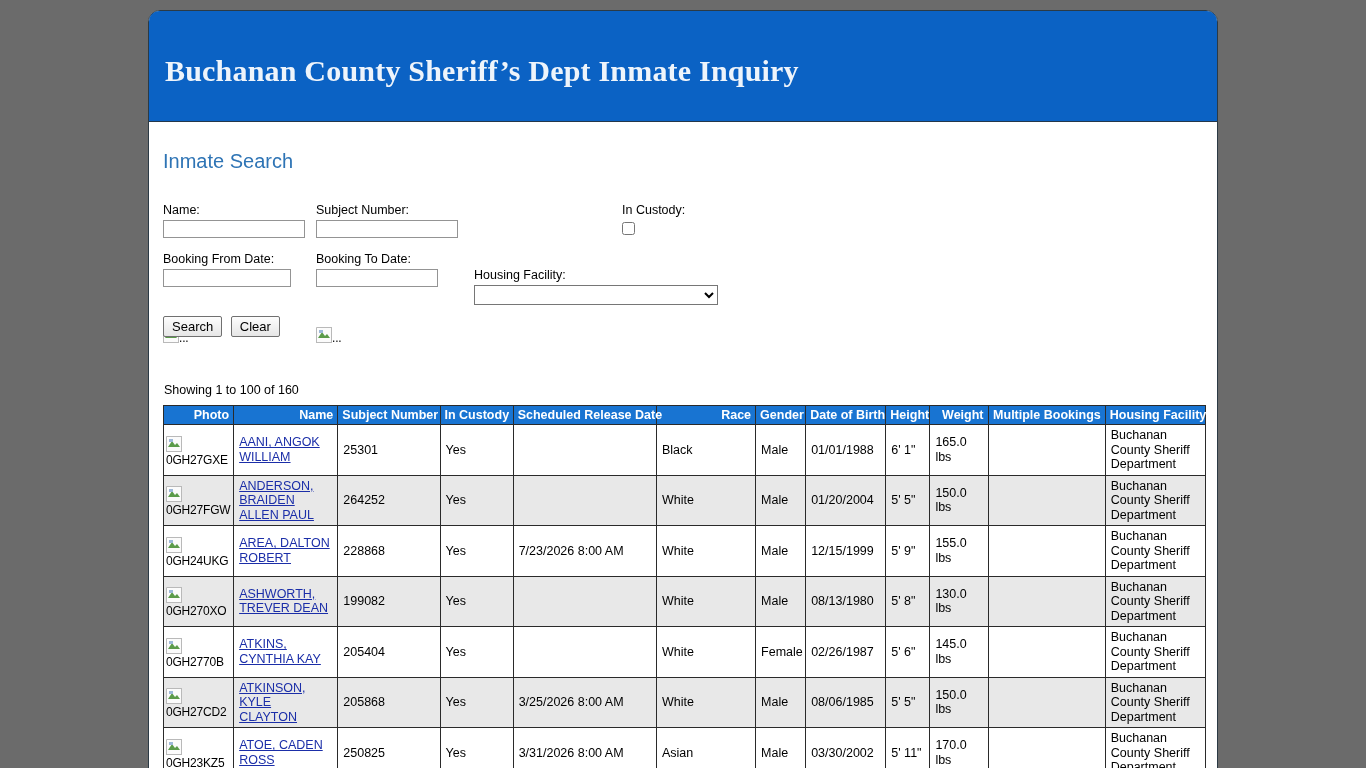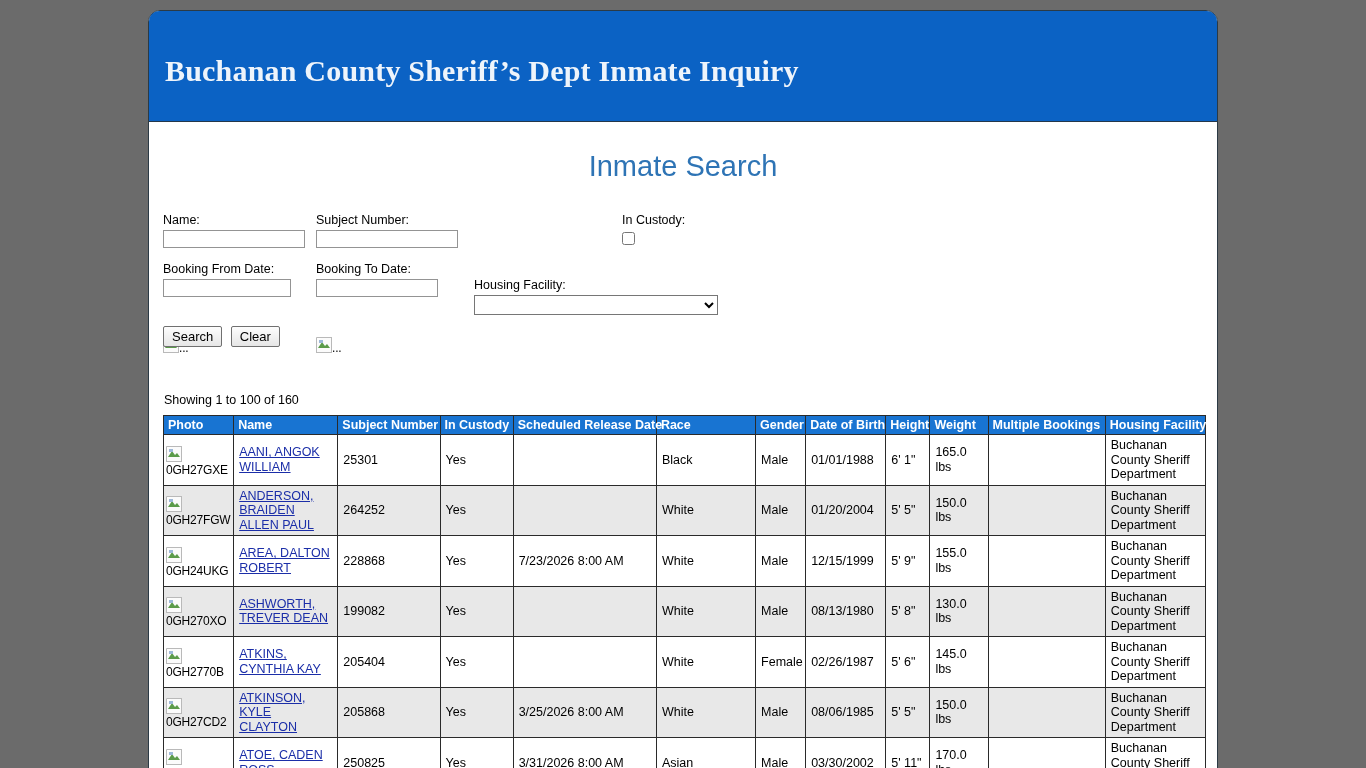--- a/index.html
+++ b/index.html
@@ -47,25 +47,24 @@
     letter-spacing: 0.2px;
     white-space: nowrap;
   }
 
   .content {
     padding: 28px 14px 0 14px;
   }
 
   .section-title {
     color: #2e74b5;
-    font-size: 29px;
+    font-size: 20px;
     font-weight: normal;
     margin: 0 0 30px 0;
     font-family: "Liberation Sans", sans-serif;
-    text-align: center;
   }
 
   .form-area {
     position: relative;
     height: 180px;
   }
 
   .fld {
     position: absolute;
   }
@@ -162,21 +161,21 @@
   table.grid {
     border-collapse: collapse;
     width: 1043px;
     font-size: 12.5px;
     table-layout: fixed;
   }
   table.grid th {
     background: #1874d2;
     color: #ffffff;
     font-weight: bold;
-    text-align: left;
+    text-align: right;
     padding: 2px 4px;
     border: 1px solid #2a2a2a;
     white-space: nowrap;
     font-size: 12.5px;
     line-height: 14px;
   }
   table.grid td {
     border: 1px solid #2a2a2a;
     padding: 3px 5px;
     vertical-align: middle;

